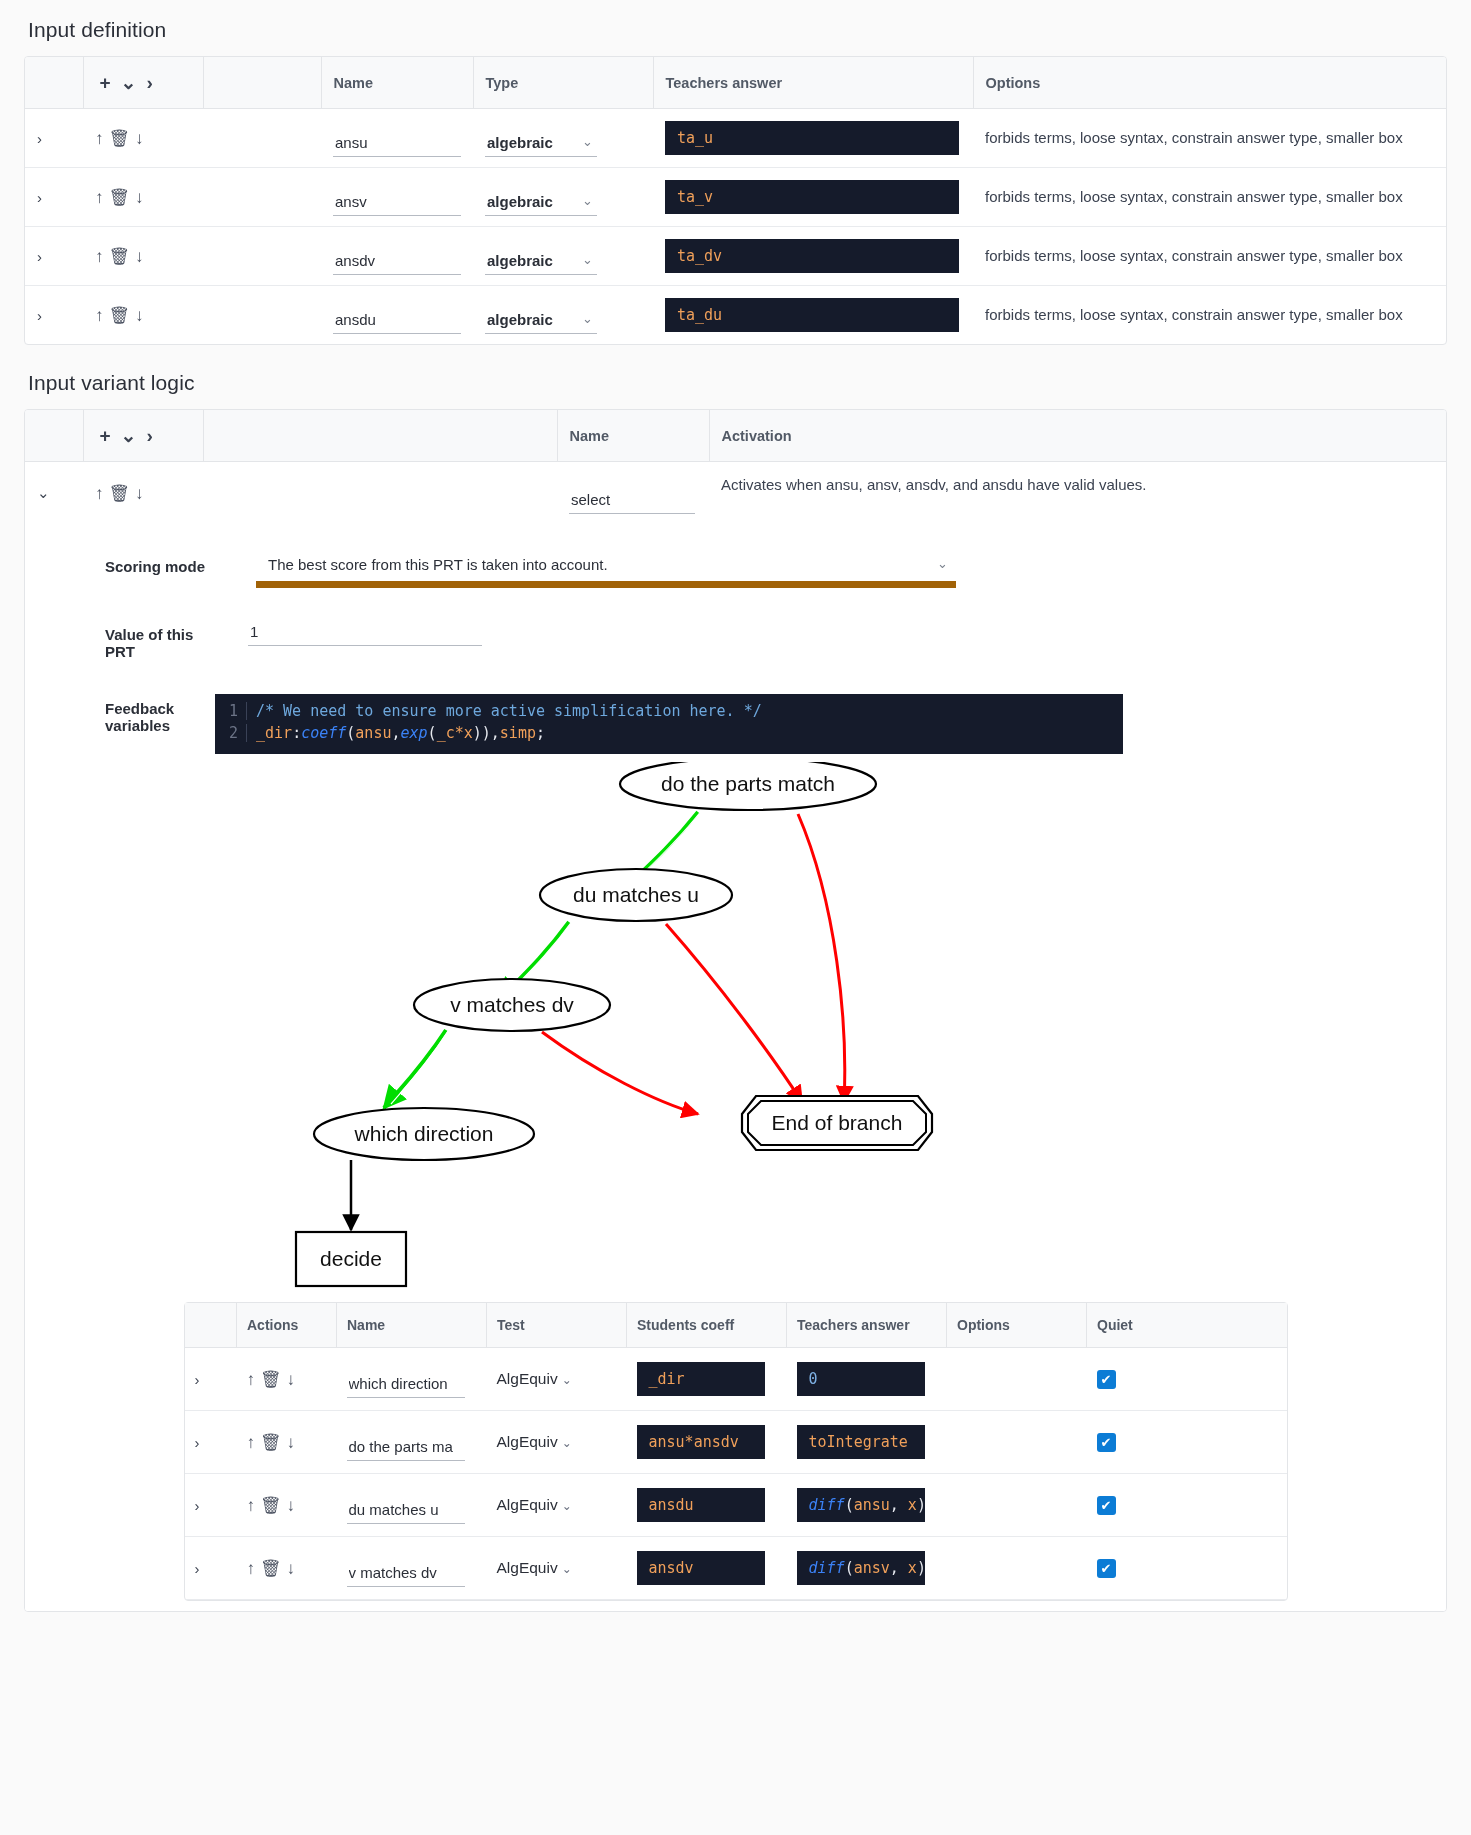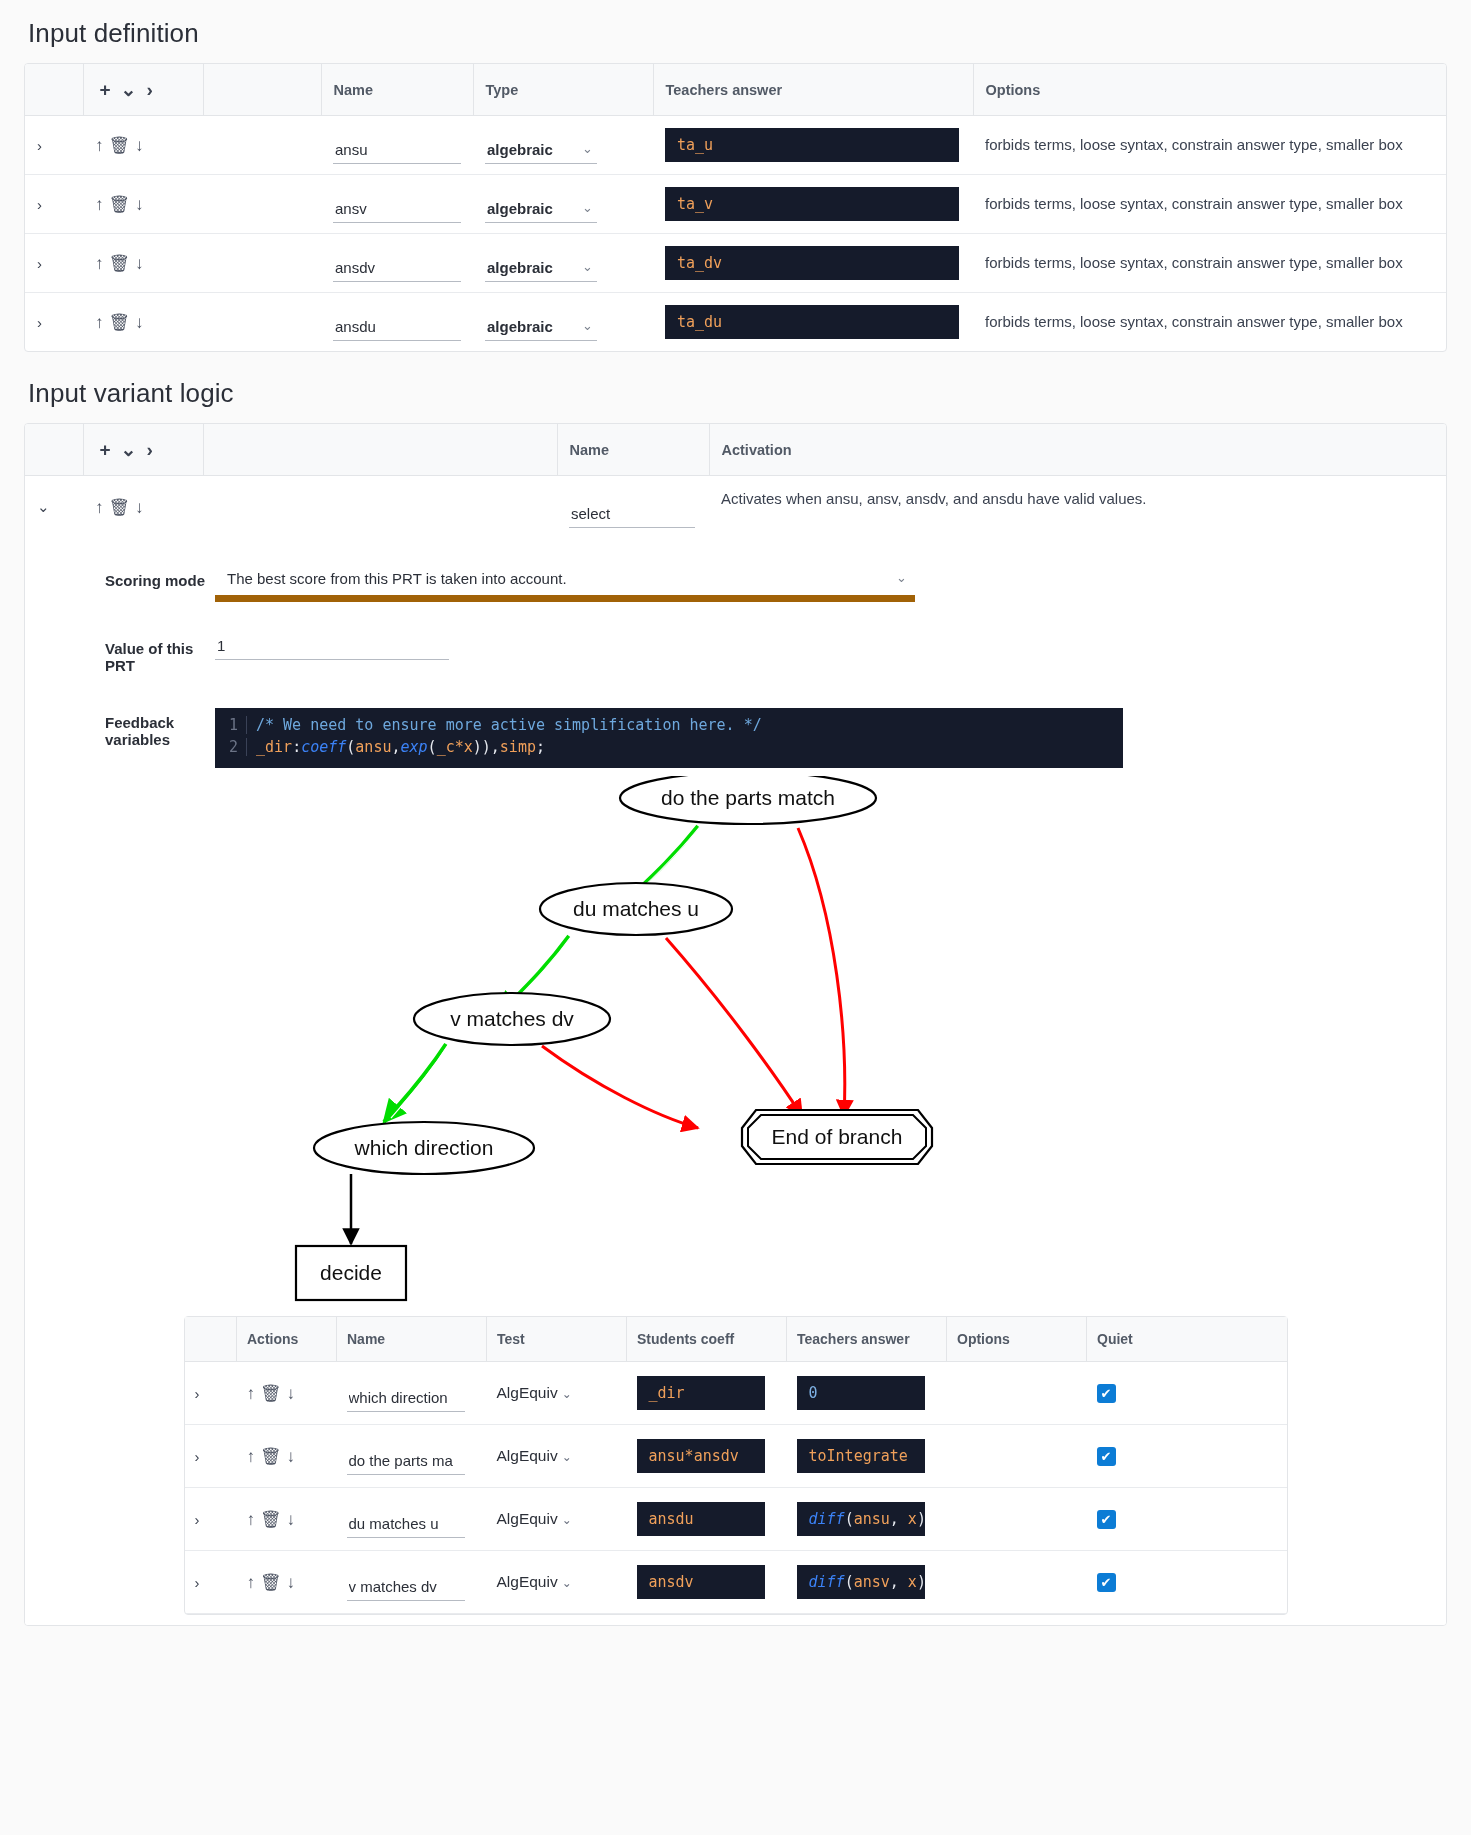--- a/index.html
+++ b/index.html
@@ -6,21 +6,21 @@
   html, body {
     margin: 0; padding: 0;
     background: #fafafa;
     font-family: "Liberation Sans", sans-serif;
     color: #2b2f38;
   }
   .page { width: 1471px; min-height: 1835px; position: relative; background:#fafafa; }
 
   
   .section-title {
-    font-size: 26px;
+    font-size: 21px;
     font-weight: 400;
     color: #2b2f38;
     margin: 0;
     padding: 18px 0 14px 28px;
     letter-spacing: .1px;
   }
 
   
   .card {
     margin: 0 24px;
@@ -359,31 +359,31 @@
           <td style="border-bottom:none;padding-top:26px;">
             <input class="uline small" value="select" style="">
           </td>
           <td style="border-bottom:none;vertical-align:top;padding-top:14px;">Activates when ansu, ansv, ansdv, and ansdu have valid values.</td>
         </tr>
       </tbody>
     </table>
 
     <div class="prt-body">
 
-      <div class="fieldrow" style="padding-top:28px;">
+      <div class="fieldrow" style="padding-top:28px;gap:41px;">
         <div class="fieldlabel">Scoring mode</div>
         <div class="fieldctl">
           <div class="wide-select">
             <span>The best score from this PRT is taken into account.</span>
             <span class="caret">⌄</span>
           </div>
         </div>
       </div>
 
-      <div class="fieldrow" style="padding-top:24px;">
+      <div class="fieldrow" style="padding-top:24px;gap:33px;">
         <div class="fieldlabel">Value of this PRT</div>
         <div class="fieldctl">
           <input class="uline num-input" value="1" style="">
         </div>
       </div>
 
       <div class="fieldrow" style="padding-top:26px;">
         <div class="fieldlabel">Feedback variables</div>
         <div class="fieldctl">
           <div class="editor">

